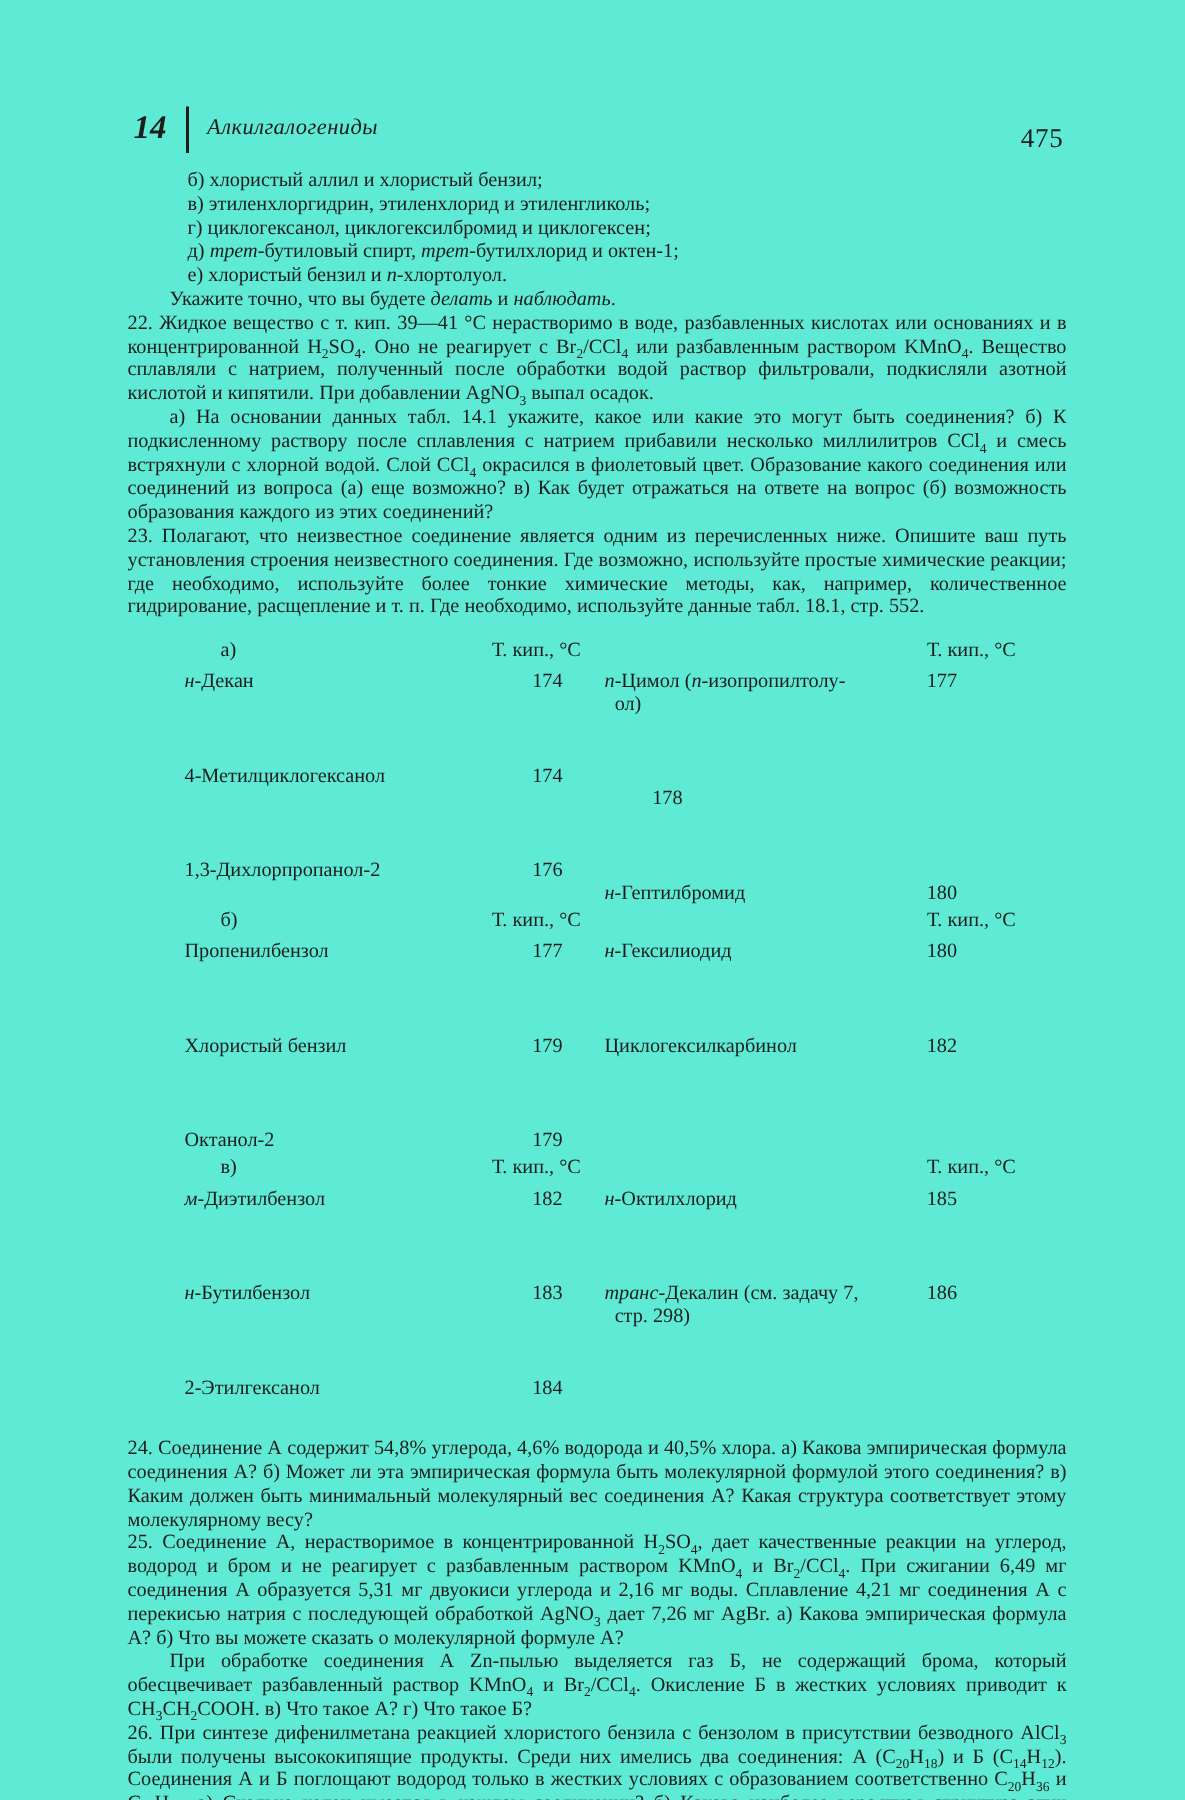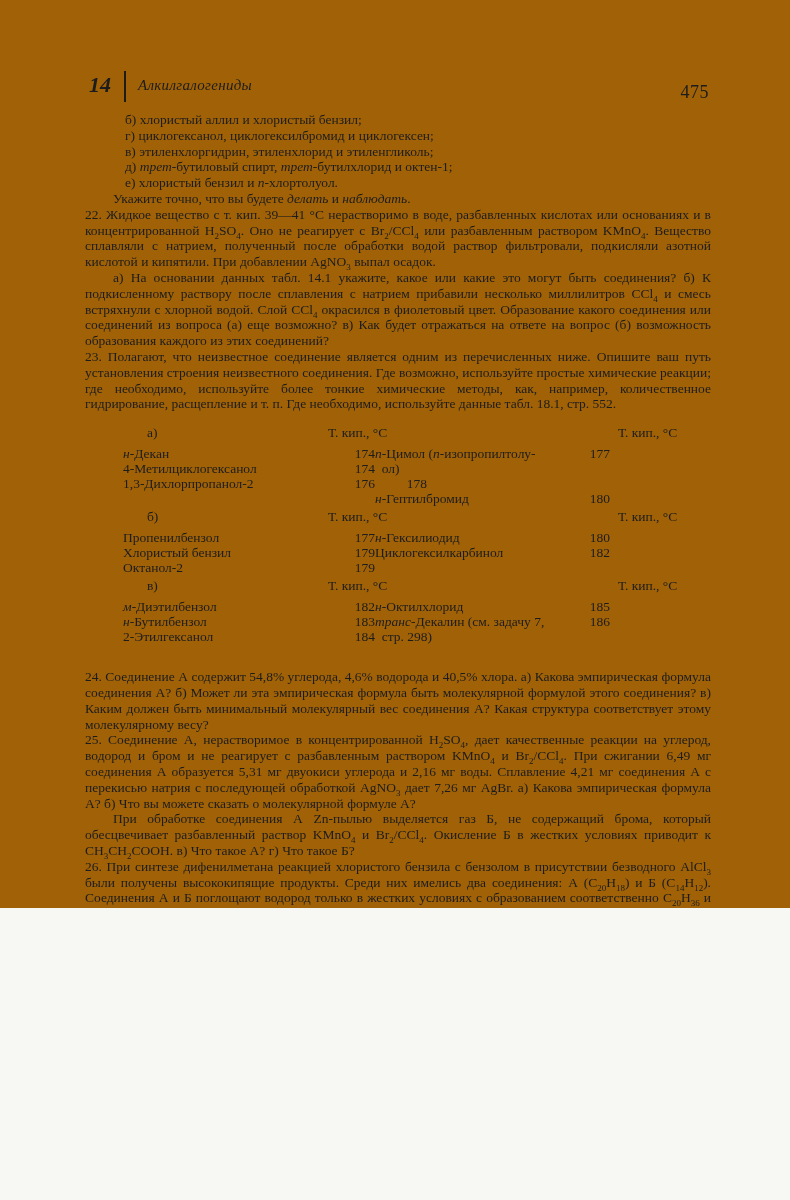--- a/index.html
+++ b/index.html
@@ -2,21 +2,21 @@
 <html><head>
 <meta charset="utf-8">
 <style>
   html,body{margin:0;padding:0;}
   body{
     width:790px;height:1200px;
     background:#f7f7f3;
     font-family:"Liberation Serif","DejaVu Serif",serif;
     color:#1c1c1c;
   }
-  .page{position:relative;width:790px;height:908px;overflow:hidden;background:#a16207;}
+  .page{position:relative;width:790px;height:1200px;overflow:hidden;background:#5eead4;}
 
   
   .page-header{position:absolute;top:70px;left:85px;width:626px;height:36px;}
   .chap-num{position:absolute;left:4px;top:2px;font-size:22px;font-weight:bold;font-style:italic;}
   .chap-rule{position:absolute;left:39px;top:1px;width:2px;height:31px;background:#1c1c1c;}
   .chap-title{position:absolute;left:53px;top:7px;font-style:italic;font-size:15px;letter-spacing:.3px;text-align:center;}
   .page-num{position:absolute;right:2px;top:12px;font-size:18px;letter-spacing:.5px;}
 
   
   .text-col{position:absolute;left:85px;top:112px;width:626px;
@@ -29,23 +29,23 @@
 
   
   .bp-table{margin-top:13px;margin-bottom:25px;text-align:left;line-height:15px;}
   .bp-section{margin-bottom:3px;}
   .sec-head{position:relative;height:21px;}
   .sec-label{position:absolute;left:62px;top:0;}
   .temp-h{white-space:nowrap;}
   .temp-h.lft{position:absolute;left:243px;top:0;}
   .temp-h.rgt{position:absolute;left:533px;top:0;}
   .sec-body{display:flex;align-items:flex-start;}
-  .tcol{display:flex;flex-direction:column;}
+  .tcol{display:flex;flex-direction:column;gap:48px;}
   .tcol.left{width:290px;}
-  .tcol.right{width:235px;}
+  .tcol.right{width:235px;margin-left:28px;}
   .trow{display:flex;align-items:flex-start;}
   .trow .nm{flex:1;}
   .tcol.left .nm{padding-left:38px;}
   .trow .tp{width:52px;text-align:right;white-space:nowrap;}
   .tcol.left .tp{width:56px;}
 
   
   .footer-rule{border:none;border-top:2px solid #222;margin:16px 0 0 0;width:626px;}
 </style>
 </head>
@@ -57,22 +57,22 @@
     <span class="chap-num">14</span>
     <span class="chap-rule"></span>
     <span class="chap-title">Алкилгалогениды</span>
     <span class="page-num">475</span>
   </header>
 
   <main class="text-col">
 
     <div class="option-list">
       <p>б) хлористый аллил и хлористый бензил;</p>
+      <p>в) этиленхлоргидрин, этиленхлорид и этиленгликоль;</p>
       <p>г) циклогексанол, циклогексилбромид и циклогексен;</p>
-      <p>в) этиленхлоргидрин, этиленхлорид и этиленгликоль;</p>
       <p>д) <i>трет</i>-бутиловый спирт, <i>трет</i>-бутилхлорид и октен-1;</p>
       <p>е) хлористый бензил и <i>п</i>-хлортолуол.</p>
     </div>
 
     <p class="para indent">Укажите точно, что вы будете <i>делать</i> и <i>наблюдать</i>.</p>
     <p class="para">22. Жидкое вещество с т. кип. 39—41 °С нерастворимо в воде, разбавленных кислотах или основаниях и в концентрированной H<sub>2</sub>SO<sub>4</sub>. Оно не реагирует с Br<sub>2</sub>/CCl<sub>4</sub> или разбавленным раствором KMnO<sub>4</sub>. Вещество сплавляли с натрием, полученный после обработки водой раствор фильтровали, подкисляли азотной кислотой и кипятили. При добавлении AgNO<sub>3</sub> выпал осадок.</p>
     <p class="para indent">а) На основании данных табл. 14.1 укажите, какое или какие это могут быть соединения? б) К подкисленному раствору после сплавления с натрием прибавили несколько миллилитров CCl<sub>4</sub> и смесь встряхнули с хлорной водой. Слой CCl<sub>4</sub> окрасился в фиолетовый цвет. Образование какого соединения или соединений из вопроса (а) еще возможно? в) Как будет отражаться на ответе на вопрос (б) возможность образования каждого из этих соединений?</p>
     <p class="para">23. Полагают, что неизвестное соединение является одним из перечисленных ниже. Опишите ваш путь установления строения неизвестного соединения. Где возможно, используйте простые химические реакции; где необходимо, используйте более тонкие химические методы, как, например, количественное гидрирование, расщепление и т. п. Где необходимо, используйте данные табл. 18.1, стр. 552.</p>
 
     <div class="bp-table">

